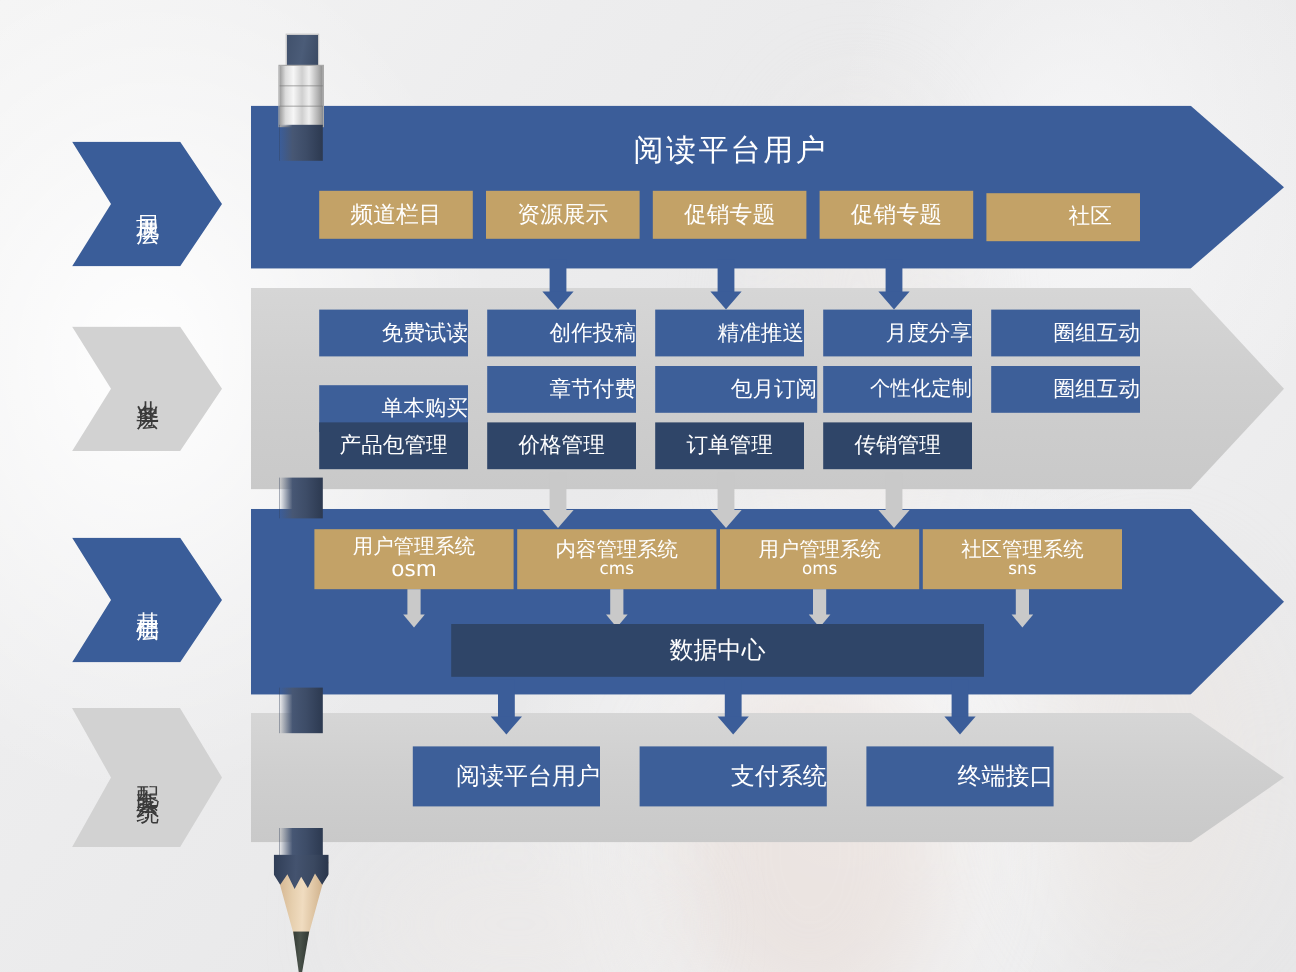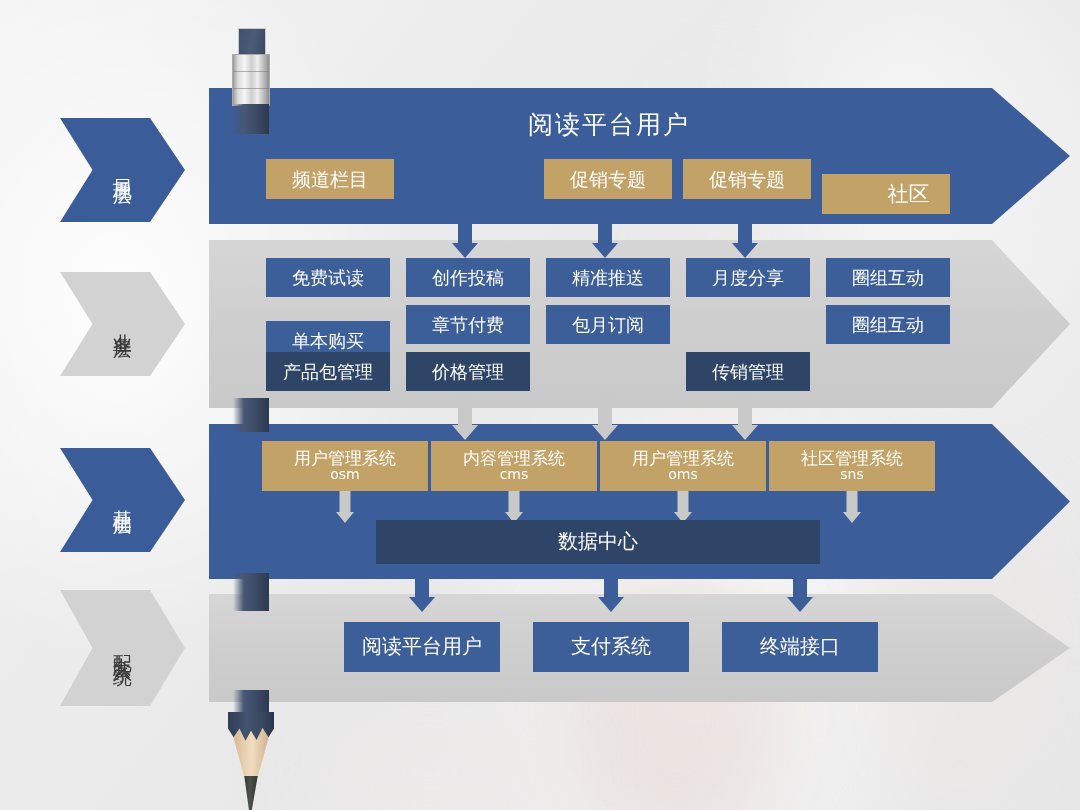--- a/index.html
+++ b/index.html
@@ -100,21 +100,21 @@
   
   .box{
     position:absolute;display:flex;flex-direction:column;
     align-items:center;justify-content:center;
     color:#ffffff;text-align:center;box-sizing:border-box;
     font-family:"DejaVu Sans","Liberation Sans",sans-serif;
   }
   .box .t1{line-height:1.08;white-space:nowrap;}
   .box .t2{line-height:1.1;white-space:nowrap;}
   .gold{background:#c3a267;}
-  .blue-mid{background:#3d5f99;}
+  .blue-mid{background:#3d5f99;align-items:flex-end;}
   .navy{background:#2f4568;}
 
   .title{
     position:absolute;color:#fff;font-size:25px;letter-spacing:2px;
     font-family:"DejaVu Sans","Liberation Sans",sans-serif;
     text-align:center;white-space:nowrap;
   }
 
   
   .arrow{position:absolute;}
@@ -183,27 +183,30 @@
   </div>
   <div class="layer-chip chip-gray" style="top:590px;height:116px;">
     <span class="lbl">配套系统</span>
   </div>
 
   <div class="title" style="left:209px;top:108px;width:800px;">阅读平台用户</div>
 
   <div class="box gold" style="left:266px;top:159px;width:128px;height:40px;font-size:19px;">
     <span class="t1">频道栏目</span>
   </div>
+  <div class="box gold" style="left:405px;top:159px;width:128px;height:40px;font-size:19px;">
+    <span class="t1">资源展示</span>
+  </div>
   <div class="box gold" style="left:544px;top:159px;width:128px;height:40px;font-size:19px;">
     <span class="t1">促销专题</span>
   </div>
   <div class="box gold" style="left:683px;top:159px;width:128px;height:40px;font-size:19px;">
     <span class="t1">促销专题</span>
   </div>
-  <div class="box gold" style="left:822px;top:174px;width:128px;height:40px;font-size:21px;padding-left:45px;">
+  <div class="box gold" style="left:822px;top:161px;width:128px;height:40px;font-size:18px;padding-left:45px;">
     <span class="t1">社区</span>
   </div>
 
   <div class="arrow arrow-blue" style="left:452px;top:216px;width:26px;height:42px;">
     <div class="stem" style="top:0;width:14px;height:28px;"></div>
     <div class="head" style="top:27px;"></div>
   </div>
   <div class="arrow arrow-blue" style="left:592px;top:216px;width:26px;height:42px;">
     <div class="stem" style="top:0;width:14px;height:28px;"></div>
     <div class="head" style="top:27px;"></div>
@@ -228,53 +231,59 @@
   <div class="box blue-mid" style="left:826px;top:258px;width:124px;height:39px;font-size:18px;">
     <span class="t1">圈组互动</span>
   </div>
 
   <div class="box blue-mid" style="left:266px;top:305px;width:124px;height:39px;font-size:18px;margin-top:16px;">
     <span class="t1">单本购买</span>
   </div>
   <div class="box blue-mid" style="left:406px;top:305px;width:124px;height:39px;font-size:18px;">
     <span class="t1">章节付费</span>
   </div>
-  <div class="box blue-mid" style="left:546px;top:305px;width:124px;height:39px;font-size:18px;">
+  <div class="box blue-mid" style="left:546px;top:305px;width:135px;height:39px;font-size:18px;">
     <span class="t1">包月订阅</span>
+  </div>
+  <div class="box blue-mid" style="left:686px;top:305px;width:124px;height:39px;font-size:17px;">
+    <span class="t1">个性化定制</span>
   </div>
   <div class="box blue-mid" style="left:826px;top:305px;width:124px;height:39px;font-size:18px;">
     <span class="t1">圈组互动</span>
   </div>
 
   <div class="box navy" style="left:266px;top:352px;width:124px;height:39px;font-size:18px;">
     <span class="t1">产品包管理</span>
   </div>
   <div class="box navy" style="left:406px;top:352px;width:124px;height:39px;font-size:18px;">
     <span class="t1">价格管理</span>
   </div>
+  <div class="box navy" style="left:546px;top:352px;width:124px;height:39px;font-size:18px;">
+    <span class="t1">订单管理</span>
+  </div>
   <div class="box navy" style="left:686px;top:352px;width:124px;height:39px;font-size:18px;">
     <span class="t1">传销管理</span>
   </div>
 
   <div class="arrow arrow-gray" style="left:452px;top:394px;width:26px;height:46px;">
     <div class="stem" style="top:0;width:14px;height:32px;"></div>
     <div class="head" style="top:31px;"></div>
   </div>
   <div class="arrow arrow-gray" style="left:592px;top:394px;width:26px;height:46px;">
     <div class="stem" style="top:0;width:14px;height:32px;"></div>
     <div class="head" style="top:31px;"></div>
   </div>
   <div class="arrow arrow-gray" style="left:732px;top:394px;width:26px;height:46px;">
     <div class="stem" style="top:0;width:14px;height:32px;"></div>
     <div class="head" style="top:31px;"></div>
   </div>
 
   <div class="box gold" style="left:262px;top:441px;width:166px;height:50px;">
     <span class="t1" style="font-size:17px;">用户管理系统</span>
-    <span class="t2" style="font-size:14px;text-align:right;">osm</span>
+    <span class="t2" style="font-size:18px;text-align:right;">osm</span>
   </div>
   <div class="box gold" style="left:431px;top:441px;width:166px;height:50px;">
     <span class="t1" style="font-size:17px;">内容管理系统</span>
     <span class="t2" style="font-size:14px;">cms</span>
   </div>
   <div class="box gold" style="left:600px;top:441px;width:166px;height:50px;">
     <span class="t1" style="font-size:17px;">用户管理系统</span>
     <span class="t2" style="font-size:14px;">oms</span>
   </div>
   <div class="box gold" style="left:769px;top:441px;width:166px;height:50px;">

